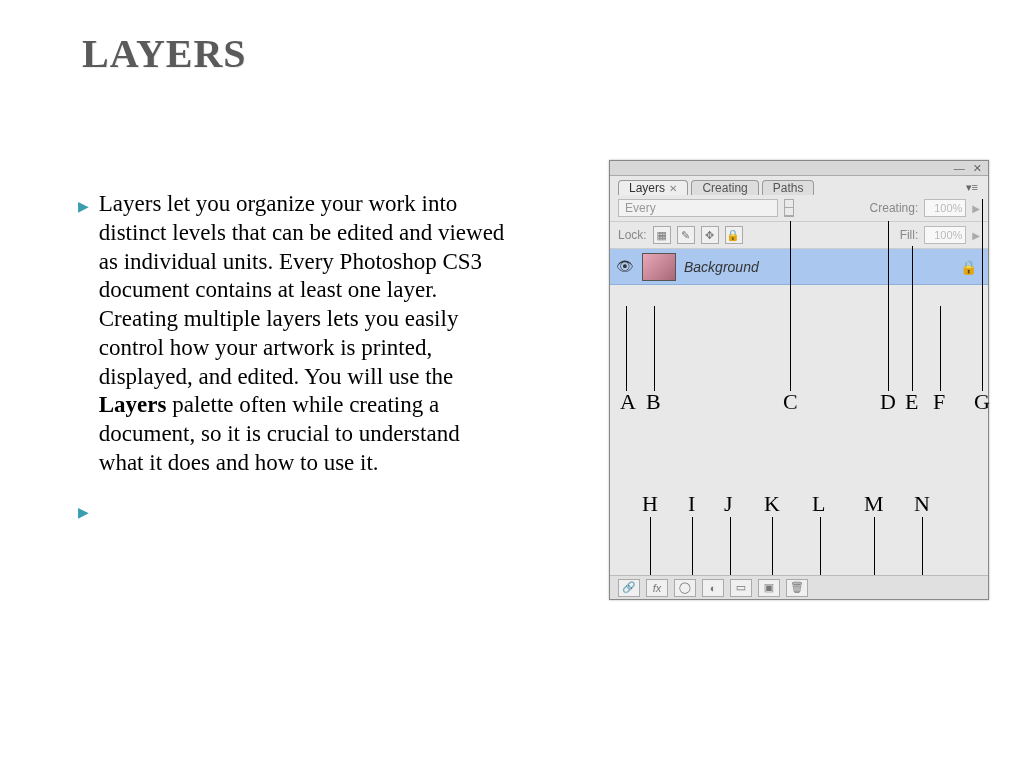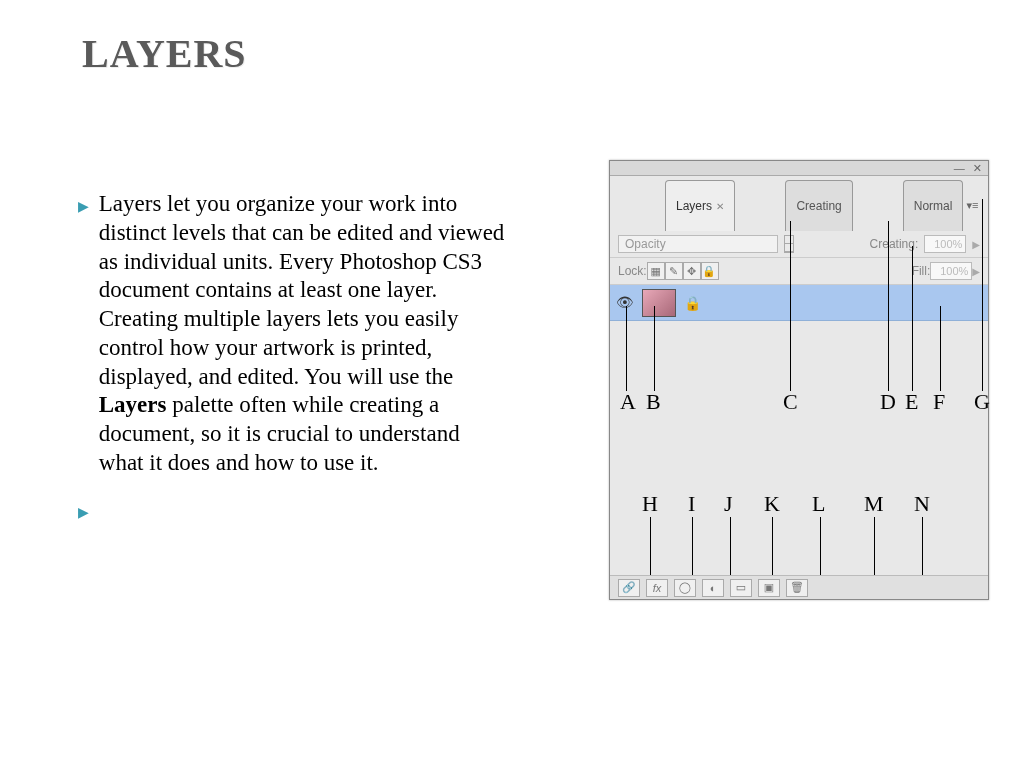--- a/index.html
+++ b/index.html
@@ -27,43 +27,43 @@
     font-family: Tahoma, Arial, sans-serif;
     box-shadow: 0 0 2px rgba(0,0,0,.3);
   }
   .panel-top {
     height: 15px; background: #d8d8d8; border-bottom: 1px solid #aaa;
     display: flex; justify-content: flex-end; align-items: center; padding-right: 6px; gap: 8px;
     font-size: 11px; color: #666;
   }
   .tabs { display: flex; gap: 3px; padding: 4px 4px 0 8px; }
   .tab {
-    padding: 18px 10px; font-size: 12px; background: #ddd; border: 1px solid #999;
-    border-bottom: none; border-radius: 4px 4px 0 0; color: #555; margin-left: 47px;
+    padding: 0 10px; font-size: 12px; background: #ddd; border: 1px solid #999;
+    border-bottom: none; border-radius: 4px 4px 0 0; color: #555;
   }
   .tab.active { background: #eee; color: #333; }
   .tab .x { margin-left: 4px; color: #888; font-size: 10px; }
   .menu-icon { margin-left: auto; align-self: center; color: #666; font-size: 11px; margin-right: 6px; }
   .opt-row {
     display: flex; align-items: center; padding: 4px 8px; gap: 6px;
     font-size: 12px; color: #888; border-bottom: 1px solid #ccc;
   }
   .blend-select {
     width: 160px; height: 18px; border: 1px solid #bbb; background: #f2f2f2;
     display: flex; align-items: center; padding: 0 6px; color: #999; font-size: 12px;
     position: relative;
   }
   .stepper { width: 10px; height: 18px; border: 1px solid #aaa; background: #eaeaea; display:flex; flex-direction:column;}
   .stepper div{flex:1;border-bottom:1px solid #aaa;}
   .num-box {
     width: 42px; height: 18px; border: 1px solid #bbb; background: #f8f8f8;
     display: flex; align-items: center; justify-content: flex-end; padding: 0 3px; color: #bbb; font-size: 11px;
   }
   .lock-row {
-    display: flex; align-items: center; padding: 4px 8px; gap: 0;
+    display: flex; align-items: center; padding: 4px 8px; gap: 6px;
     font-size: 12px; color: #888; border-bottom: 1px solid #ccc;
   }
   .mini-icon {
     width: 18px; height: 18px; border: 1px solid #aaa; background: #f0f0f0;
     display: flex; align-items: center; justify-content: center; font-size: 11px; color: #777;
   }
   .layer-row {
     display: flex; align-items: center; height: 36px;
     background: #a9c7ef; border-bottom: 1px solid #8fb0d8; padding: 0 10px 0 6px; gap: 8px;
   }
@@ -99,25 +99,25 @@
 </div>
 
 <div class="panel-wrap">
   <div class="panel-top">
     <span>—</span>
     <span>✕</span>
   </div>
   <div class="tabs">
     <div class="tab active"><span>Layers</span><span class="x">✕</span></div>
     <div class="tab">Creating</div>
-    <div class="tab">Normal</div>
+    <div class="tab">Paths</div>
     <div class="menu-icon">▾≡</div>
   </div>
   <div class="opt-row">
-    <div class="blend-select">Opacity</div>
+    <div class="blend-select">Every</div>
     <div class="stepper">
         <div></div>
         <div></div>
       </div>
     <span style="margin-left:auto">Creating:</span>
     <div class="num-box">100%</div>
     <span style="color:#aaa;font-size:10px;">▶</span>
   </div>
   <div class="lock-row">
     <span>Lock:</span>
@@ -125,20 +125,21 @@
     <div class="mini-icon">✎</div>
     <div class="mini-icon">✥</div>
     <div class="mini-icon">🔒</div>
     <span style="margin-left:auto">Fill:</span>
     <div class="num-box">100%</div>
     <span style="color:#aaa;font-size:10px;">▶</span>
   </div>
   <div class="layer-row">
     <div class="eye">👁</div>
     <div class="thumb"></div>
+    <div class="layer-name">Background</div>
     <div class="lock-ic">🔒</div>
   </div>
 
   <div class="line-v" style="left:16px; top:145px; height:85px;"></div>
   <div class="lbl" style="left:10px; top:228px;">A</div>
   <div class="line-v" style="left:44px; top:145px; height:85px;"></div>
   <div class="lbl" style="left:36px; top:228px;">B</div>
   <div class="line-v" style="left:180px; top:60px; height:170px;"></div>
   <div class="lbl" style="left:173px; top:228px;">C</div>
   <div class="line-v" style="left:278px; top:60px; height:170px;"></div>

